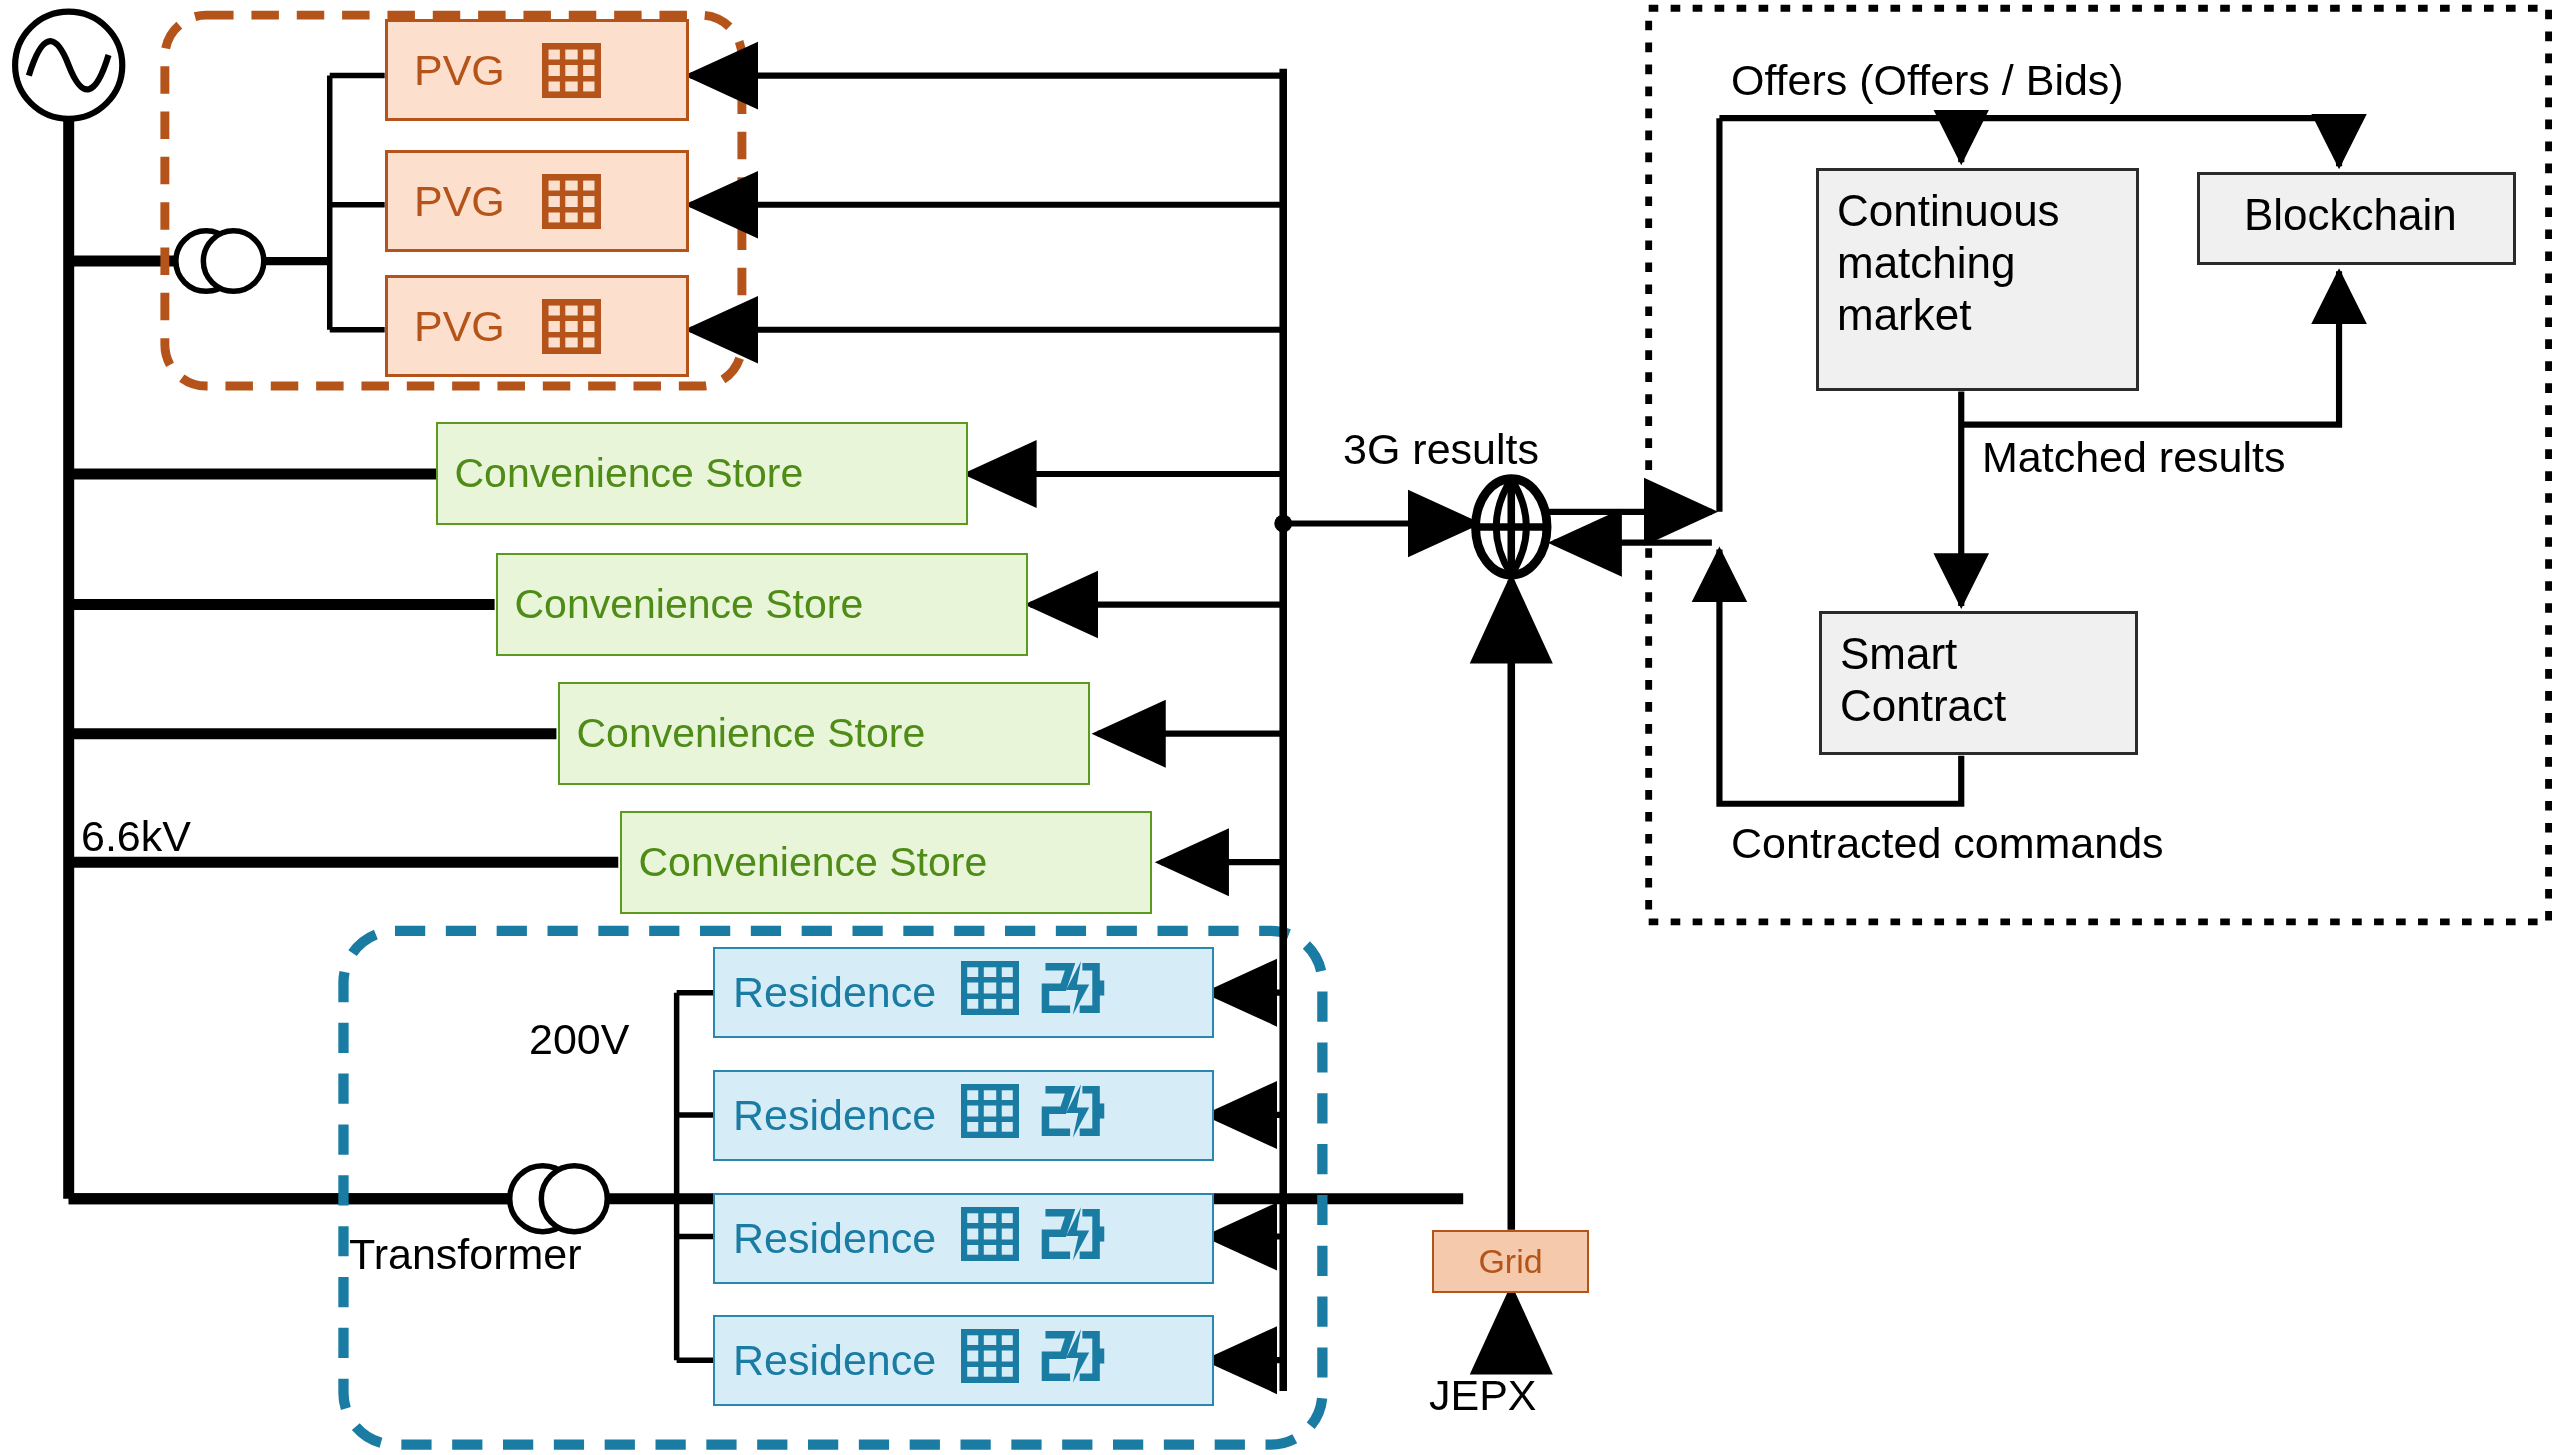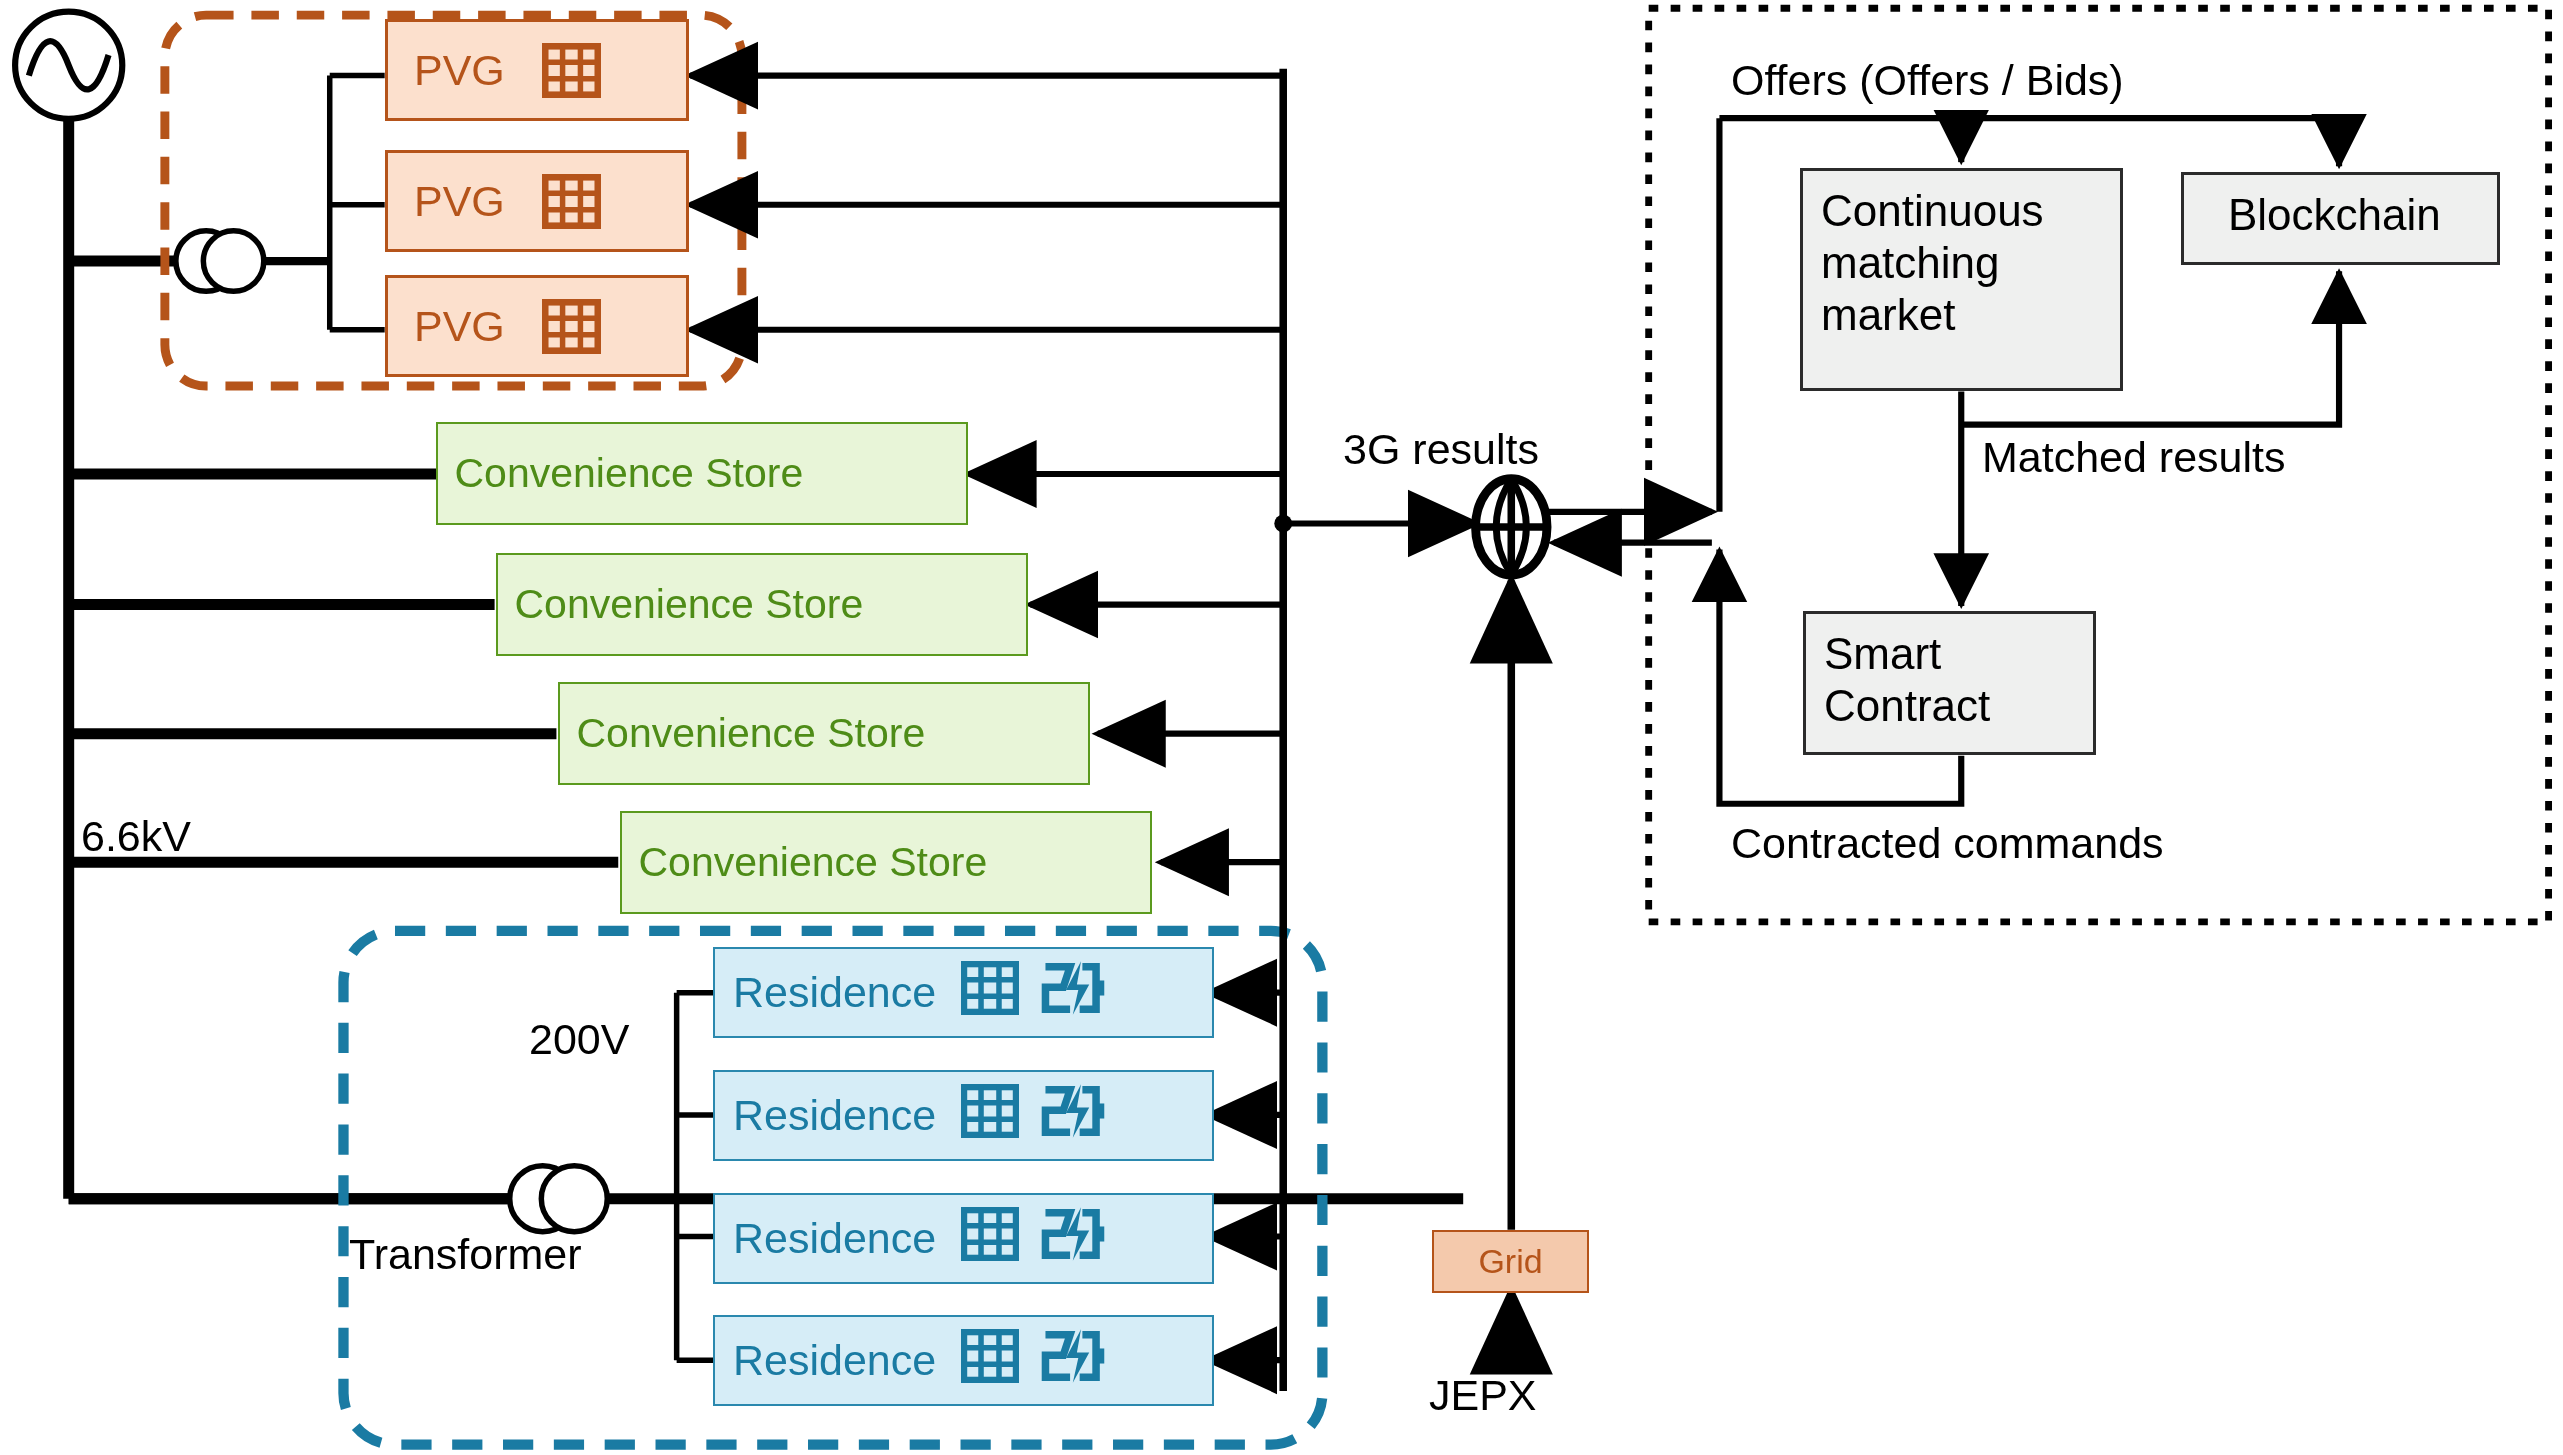--- a/index.html
+++ b/index.html
@@ -7,21 +7,21 @@
   #stage{position:relative;width:2563px;height:1455px;background:#fff;overflow:hidden;}
   svg#wires{position:absolute;left:0;top:0;width:2563px;height:1455px;}
   .node{position:absolute;box-sizing:border-box;display:flex;align-items:center;}
   .pvg{background:#fce0cd;border:3.4px solid #b5541a;color:#b5541a;font-size:43px;}
   .pvg .lbl{margin-left:26px;}
   .cstore{background:#e8f5d8;border:2.7px solid #5b9a1e;color:#4e8c17;font-size:41px;}
   .cstore .lbl{margin-left:16.5px;}
   .res{background:#d6edf7;border:2.7px solid #2a88ae;color:#1a7ba3;font-size:43px;}
   .res .lbl{margin-left:18px;}
   .greybox{background:#eff0ef;border:3.4px solid #2b2b2b;color:#000;font-size:44px;
-           display:block;padding:13.7px 18px 0 18px;line-height:1.18;box-sizing:border-box;}
+           display:block;padding:13.7px 18px 0 18px;line-height:1.18;box-sizing:border-box;margin-left:16px;}
   .gridbox{background:#f4c9ac;border:2.7px solid #b5541a;color:#b5541a;font-size:34px;
            justify-content:center;}
   .plaintext{position:absolute;color:#000;font-size:43px;white-space:nowrap;}
   .icon{display:inline-block;}
   svg.solar{display:block;}
 </style>
 </head>
 <body>
 
 <div id="stage">
@@ -265,21 +265,21 @@
   </div>
 
   <div class="greybox" style="position:absolute;left:1800px;top:168px;width:323px;height:223px;">
     <span>Continuous matching market</span>
   </div>
 
   <div class="greybox" style="position:absolute;left:2181px;top:172px;width:319px;height:93px;padding-left:44px;">
     <span>Blockchain</span>
   </div>
 
-  <div class="greybox" style="position:absolute;left:1803px;top:611px;width:293px;height:144px;">
+  <div class="greybox" style="position:absolute;left:1803px;top:611px;width:319px;height:144px;">
     <span>Smart Contract</span>
   </div>
 
   <div class="plaintext" style="left:81px;top:812px;">6.6kV</div>
 
   <div class="plaintext" style="left:529px;top:1015px;">200V</div>
 
   <div class="plaintext" style="left:349px;top:1230px;">Transformer</div>
 
   <div class="plaintext" style="left:1343px;top:425px;">3G results</div>

